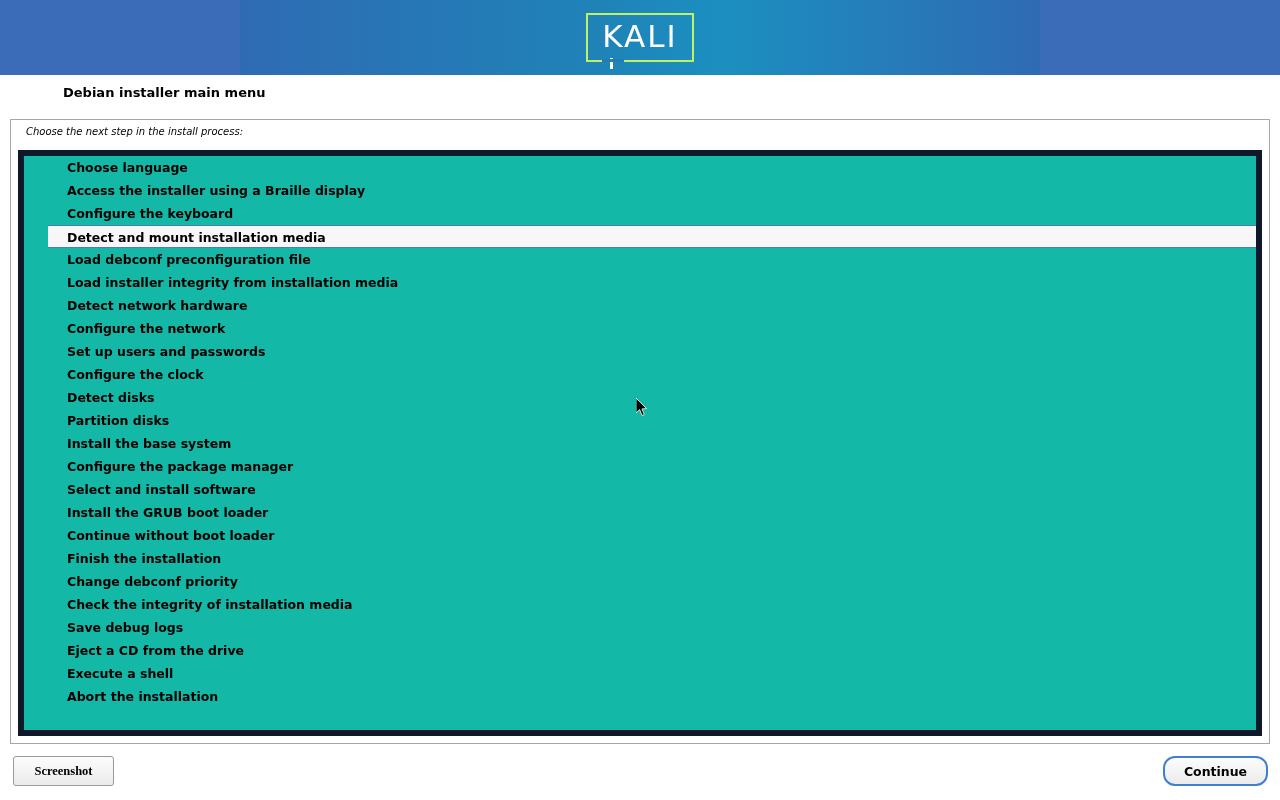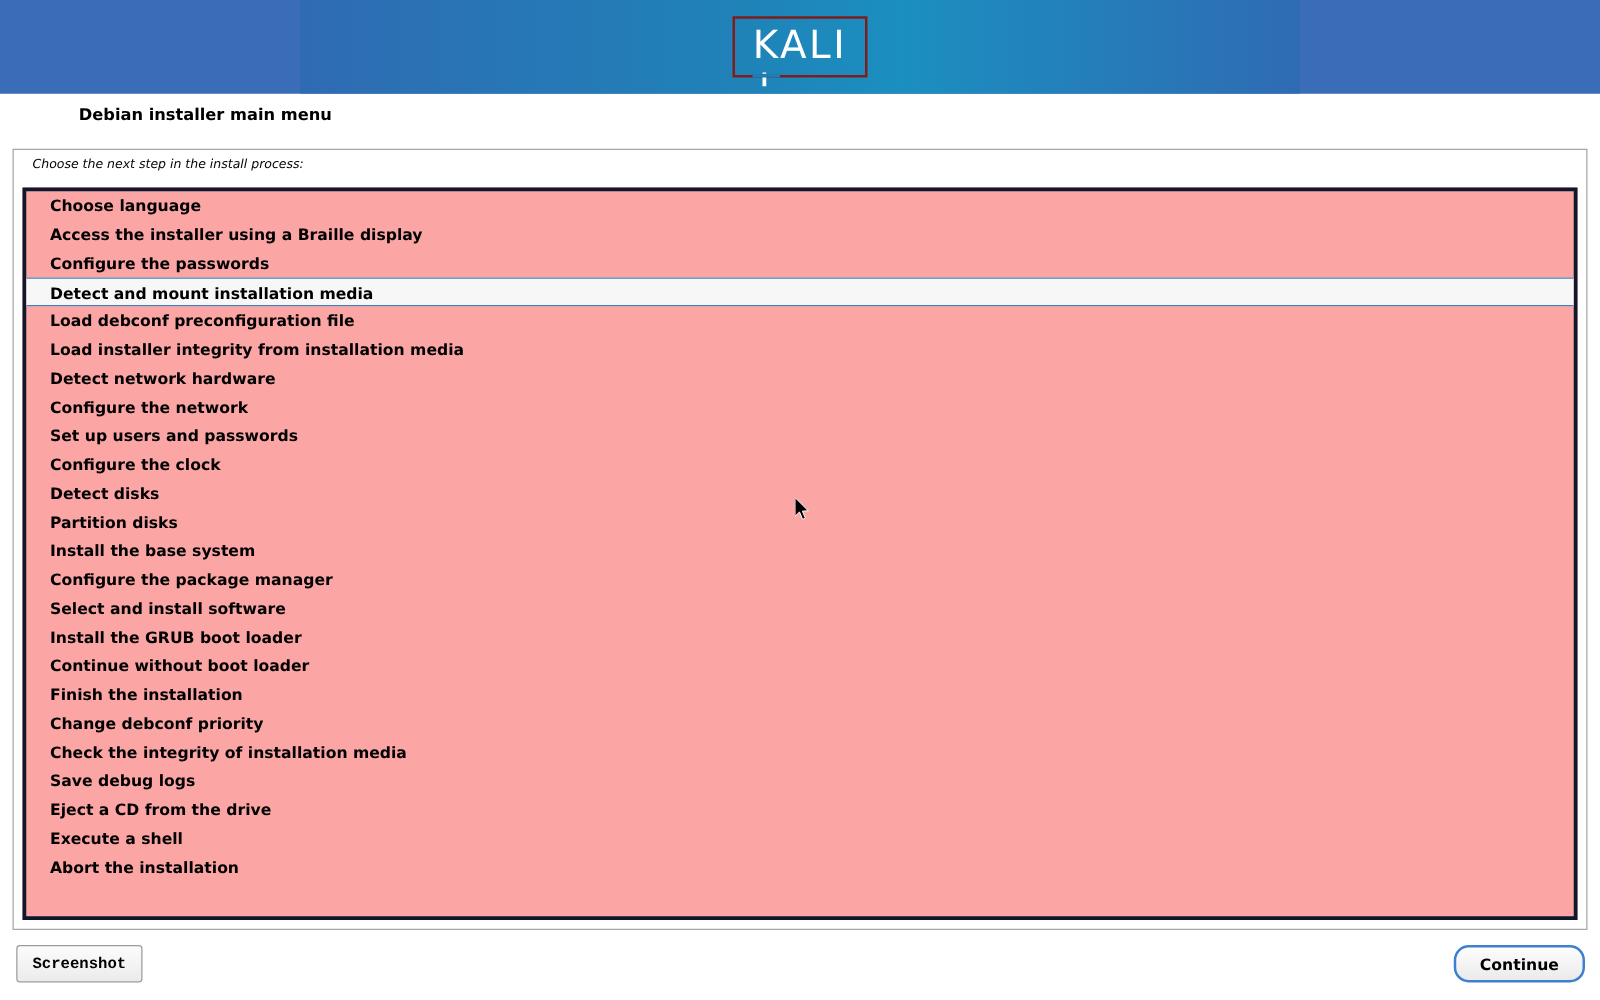--- a/index.html
+++ b/index.html
@@ -32,21 +32,21 @@
   #banner-logo {
     position: absolute;
     left: 0; top: 0;
     width: 1280px; height: 75px;
     display: flex;
     align-items: center;
     justify-content: center;
   }
   #logo-box {
     position: relative;
-    border: 2px solid #7f1d1d;
+    border: 2px solid #bef264;
     padding: 6px 14px 8px 14px;
     color: #ffffff;
     font-size: 31px;
     letter-spacing: 2px;
     font-family: "DejaVu Sans", "Liberation Sans", sans-serif;
     line-height: 1;
   }
   #logo-tail {
     position: absolute;
     left: 22px;
@@ -89,23 +89,24 @@
     font-size: 10px;
     font-style: italic;
     color: #000000;
   }
   #listbox {
     position: absolute;
     left: 7px;
     top: 30px;
     right: 7px;
     bottom: 7px;
-    border: 3px solid #0f172a;
-    background: #fca5a5;
+    border: 6px solid #0f172a;
+    background: #14b8a6;
     overflow: hidden;
+    padding-left: 24px;
   }
   .menu-item {
     height: 23px;
     line-height: 23px;
     padding-left: 19px;
     font-size: 12.5px;
     font-weight: bold;
     color: #000000;
     white-space: nowrap;
   }
@@ -121,21 +122,21 @@
     left: 13px;
     top: 756px;
     width: 101px;
     height: 30px;
     border: 1px solid #9a9a9a;
     border-radius: 3px;
     background: linear-gradient(180deg, #fcfcfc 0%, #ebebeb 100%);
     font-size: 12.5px;
     font-weight: bold;
     color: #000000;
-    font-family: Liberation Mono, monospace;
+    font-family: Liberation Serif, serif;
     cursor: pointer;
   }
   #btn-continue {
     position: absolute;
     left: 1163px;
     top: 756px;
     width: 105px;
     height: 30px;
     border: 2px solid #3f7fd0;
     border-radius: 12px;
@@ -171,21 +172,21 @@
   </div>
 </div>
 
 <div id="heading">Debian installer main menu</div>
 
 <div id="frame">
   <div id="prompt">Choose the next step in the install process:</div>
   <div id="listbox">
       <div class="menu-item"><span>Choose language</span></div>
       <div class="menu-item"><span>Access the installer using a Braille display</span></div>
-      <div class="menu-item"><span>Configure the passwords</span></div>
+      <div class="menu-item"><span>Configure the keyboard</span></div>
       <div class="menu-item selected"><span>Detect and mount installation media</span></div>
       <div class="menu-item"><span>Load debconf preconfiguration file</span></div>
       <div class="menu-item"><span>Load installer integrity from installation media</span></div>
       <div class="menu-item"><span>Detect network hardware</span></div>
       <div class="menu-item"><span>Configure the network</span></div>
       <div class="menu-item"><span>Set up users and passwords</span></div>
       <div class="menu-item"><span>Configure the clock</span></div>
       <div class="menu-item"><span>Detect disks</span></div>
       <div class="menu-item"><span>Partition disks</span></div>
       <div class="menu-item"><span>Install the base system</span></div>

